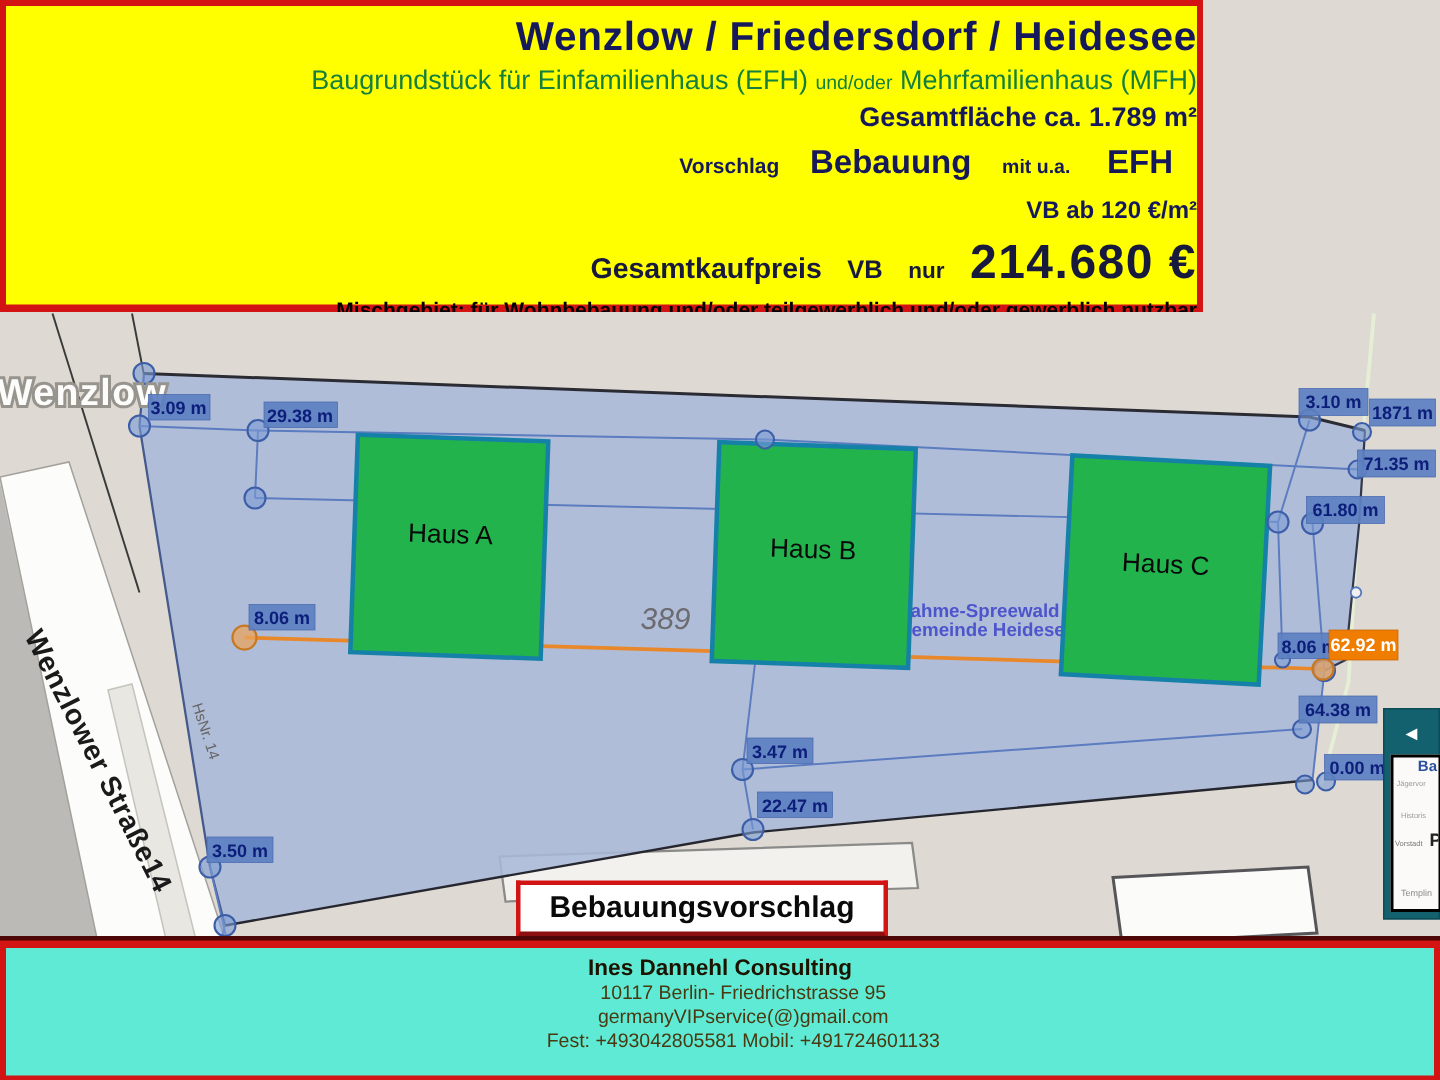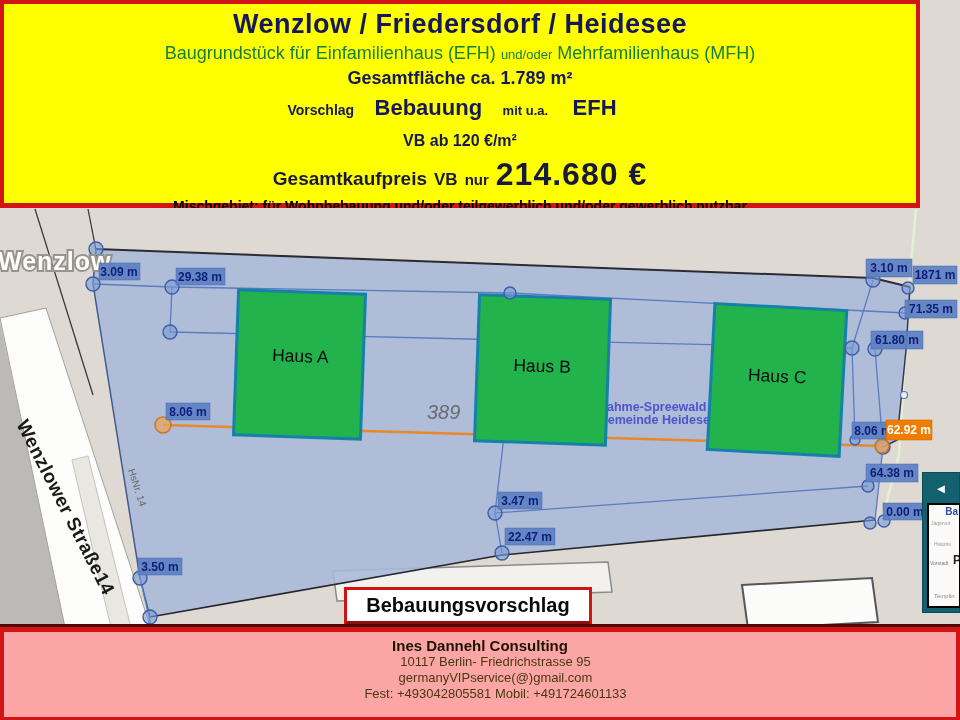--- a/index.html
+++ b/index.html
@@ -1,34 +1,34 @@
 <!DOCTYPE html>
 <html><head>
 <meta charset="utf-8">
 <style>
   html,body{margin:0;padding:0;background:#888;}
   *{box-sizing:border-box;}
   #page{position:relative;width:960px;height:720px;overflow:hidden;
         font-family:"Liberation Sans",sans-serif;background:#dedad3;}
 
   
-  .banner{position:absolute;left:0;top:0;width:920px;height:208px;
+  .banner{position:absolute;left:0;top:0;width:802px;height:208px;
           background:#ffff00;border:4px solid #d31414;border-bottom:5px solid #d31414;
-          display:flex;flex-direction:column;align-items:center;text-align:center;
+          display:flex;flex-direction:column;align-items:flex-end;text-align:center;
           padding-top:6px;}
   .b-title{font-size:27px;font-weight:bold;color:#15195a;letter-spacing:.5px;line-height:1.1;}
   .b-sub{font-size:18px;font-weight:normal;color:#15803d;margin-top:3px;}
   .b-sub .small{font-size:13px;}
   .b-area{font-size:18px;font-weight:bold;color:#15195a;margin-top:4px;}
   .b-prop{color:#15195a;margin-top:6px;font-weight:bold;}
   .b-prop .pfx{font-size:14px;}
   .b-prop .big{font-size:22px;margin:0 16px;}
   .b-prop .mid{font-size:13px;margin-right:4px;}
   .b-price-sqm{font-size:16px;font-weight:bold;color:#15195a;margin-top:11px;}
-  .b-total{color:#181a3d;margin-top:6px;font-weight:bold;display:flex;align-items:baseline;gap:7px;}
+  .b-total{color:#181a3d;margin-top:6px;font-weight:bold;display:flex;align-items:baseline;gap:17px;}
   .b-total .t1{font-size:19px;}
   .b-total .t2{font-size:17px;}
   .b-total .t3{font-size:15px;}
   .b-total .t4{font-size:32px;letter-spacing:1px;}
   .b-misch{font-size:14px;font-weight:bold;color:#000000;margin-top:5px;}
 
   
   .map-area{position:absolute;left:0;top:208px;width:960px;height:424px;background:#dedad3;}
   .map-svg{position:absolute;left:0;top:0;}
 
@@ -59,21 +59,21 @@
   .im-jaeger{top:15px;left:2px;font-size:5px;color:#9a9a9a;}
   .im-hist{top:36px;left:5px;font-size:5px;color:#9a9a9a;}
   .im-vorstadt{top:55px;left:1px;font-size:5px;color:#777;}
   .im-p{top:48px;left:24px;font-size:12px;font-weight:bold;color:#222;}
   .im-templin{top:88px;left:5px;font-size:6px;color:#8a8a8a;}
 
   
   .divider{position:absolute;left:0;top:624px;width:960px;height:8px;
       background:#d31414;border-top:3px solid #4d0707;}
   .footer{position:absolute;left:0;top:632px;width:960px;height:88px;
-      background:#fca5a5;border-left:4px solid #d31414;border-right:4px solid #d31414;
+      background:#5eead4;border-left:4px solid #d31414;border-right:4px solid #d31414;
       border-bottom:3px solid #d31414;text-align:center;padding-top:5px;}
   .f-company{font-size:15px;font-weight:bold;color:#1c1400;line-height:17px;}
   .f-line{font-size:13px;color:#4a3910;font-weight:normal;line-height:16px;padding-left:31px;}
 </style>
 </head>
 <body>
 
 <div id="page">
 
   <div class="banner">

